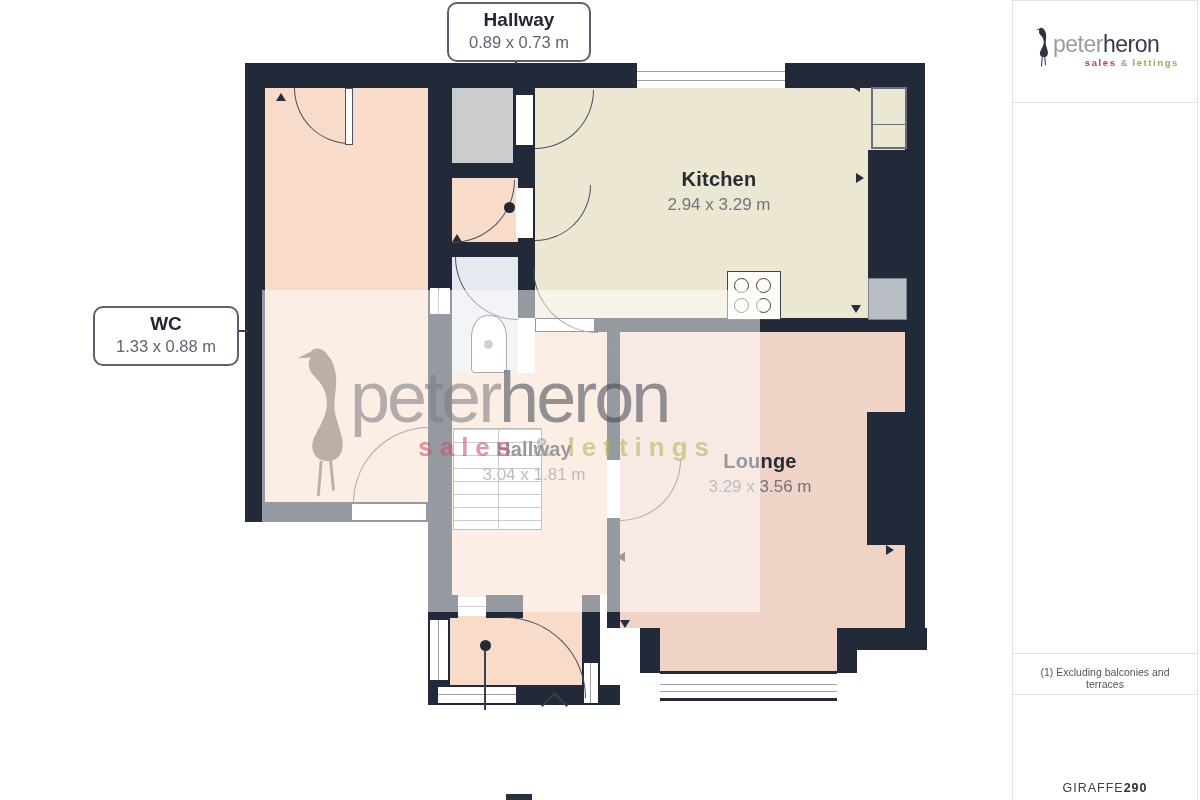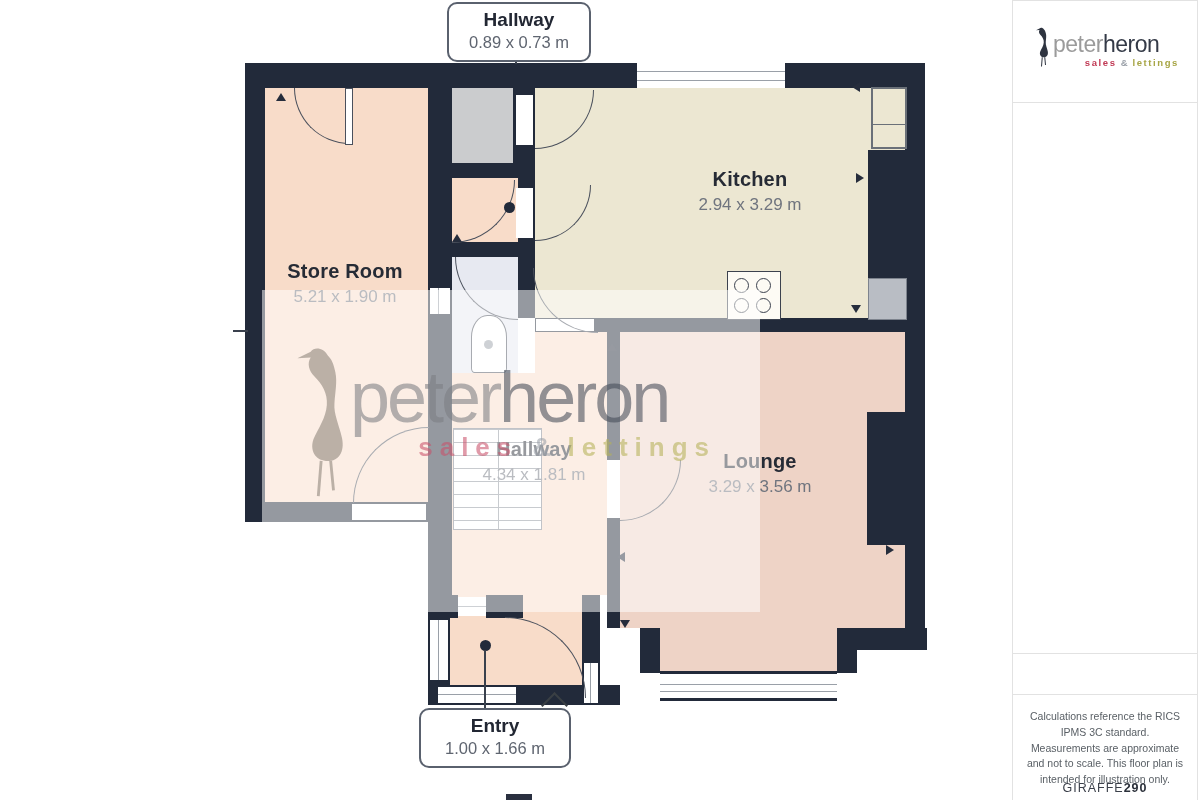--- a/index.html
+++ b/index.html
@@ -188,71 +188,67 @@
   <div class="tri up" style="left:276px;top:93px;"></div>
   <div class="tri up" style="left:452px;top:234px;"></div>
   <div class="tri lf" style="left:852px;top:82px;"></div>
   <div class="tri rt" style="left:856px;top:173px;"></div>
   <div class="tri down" style="left:851px;top:305px;"></div>
   <div class="tri up" style="left:607px;top:343px;"></div>
   <div class="tri lf" style="left:617px;top:552px;"></div>
   <div class="tri rt" style="left:886px;top:545px;"></div>
   <div class="tri down" style="left:620px;top:620px;"></div>
 
-  <div class="room-label" style="left:750px;top:168px;">
+  <div class="room-label" style="left:719px;top:168px;">
     <div class="room-title">Kitchen</div>
     <div class="room-dims">2.94 x 3.29 m</div>
-  </div>
-  <div class="room-label" style="left:345px;top:260px;">
-    <div class="room-title">Store Room</div>
-    <div class="room-dims">5.21 x 1.90 m</div>
   </div>
   <div class="room-label" style="left:760px;top:450px;">
     <div class="room-title">Lounge</div>
     <div class="room-dims">3.29 x 3.56 m</div>
   </div>
   <div class="room-label" style="left:534px;top:438px;">
     <div class="room-title">Hallway</div>
-    <div class="room-dims">4.34 x 1.81 m</div>
+    <div class="room-dims">3.04 x 1.81 m</div>
   </div>
 
   <div id="overlay"></div>
   <div id="wm">
     <svg id="wm-bird" viewBox="0 0 60 160" xmlns="http://www.w3.org/2000/svg">
       <path fill="#8b8279" d="M34 10 C30 2 20 0 16 6 L2 13 L16 12 C12 18 14 26 20 32 C28 40 34 50 33 62 C32 76 24 86 19 98 C15 109 20 120 32 121 C45 122 52 112 49 97 C46 83 40 72 41 60 C42 47 44 38 42 28 C40 18 38 14 34 10 Z"></path>
       <path stroke="#8b8279" stroke-width="3" fill="none" d="M27 121 L24 158 M37 121 L40 152"></path>
     </svg>
     <div id="wm-text"><span class="p1">peter</span><span class="p2">heron</span></div>
     <div id="wm-tag"><span class="s">sales</span> <span class="a">&amp;</span> <span class="l">lettings</span></div>
   </div>
 
   <div class="conn" style="left:515px;top:50px;width:2px;height:14px;"></div>
   <div class="callout" style="left:447px;top:2px;width:120px;">
     <div class="t">Hallway</div>
     <div class="d">0.89 x 0.73 m</div>
   </div>
   <div class="conn" style="left:233px;top:330px;width:15px;height:2px;"></div>
+  <div class="callout" style="left:93px;top:306px;width:122px;">
+    <div class="t">WC</div>
+    <div class="d">1.33 x 0.88 m</div>
+  </div>
   <div class="conn" style="left:484px;top:650px;width:2px;height:60px;"></div>
   <div id="entry-chevron"></div>
-  <div class="callout" style="left:419px;top:708px;width:128px;">
-    <div class="t">Entry</div>
-    <div class="d">1.00 x 1.66 m</div>
-  </div>
 
   <div id="bottom-sliver"></div>
 
   <div id="sidebar">
     <div id="sb-logo">
       <svg viewBox="0 0 60 160" xmlns="http://www.w3.org/2000/svg">
         <path fill="#2e3440" d="M34 10 C30 2 20 0 16 6 L2 13 L16 12 C12 18 14 26 20 32 C28 40 34 50 33 62 C32 76 24 86 19 98 C15 109 20 120 32 121 C45 122 52 112 49 97 C46 83 40 72 41 60 C42 47 44 38 42 28 C40 18 38 14 34 10 Z"></path>
         <path stroke="#2e3440" stroke-width="4" fill="none" d="M27 121 L24 158 M37 121 L40 152"></path>
       </svg>
       <div id="sb-word"><span class="p1">peter</span><span class="p2">heron</span></div>
       <div id="sb-tag"><span class="s">sales</span> <span class="a">&amp;</span> <span class="l">lettings</span></div>
     </div>
     <div class="divider" style="top:101px;"></div>
     <div class="divider" style="top:652px;"></div>
+    <div id="sb-footnote">(1) Excluding balconies and terraces</div>
     <div class="divider" style="top:693px;"></div>
-    <div id="sb-disclaimer">Calculations reference the RICS IPMS 3C standard. Measurements are approximate and not to scale. This floor plan is intended for illustration only.</div>
     <div id="sb-credit"><span>GIRAFFE</span><span class="b">290</span></div>
   </div>
 
 </div>
 
 </body></html>

